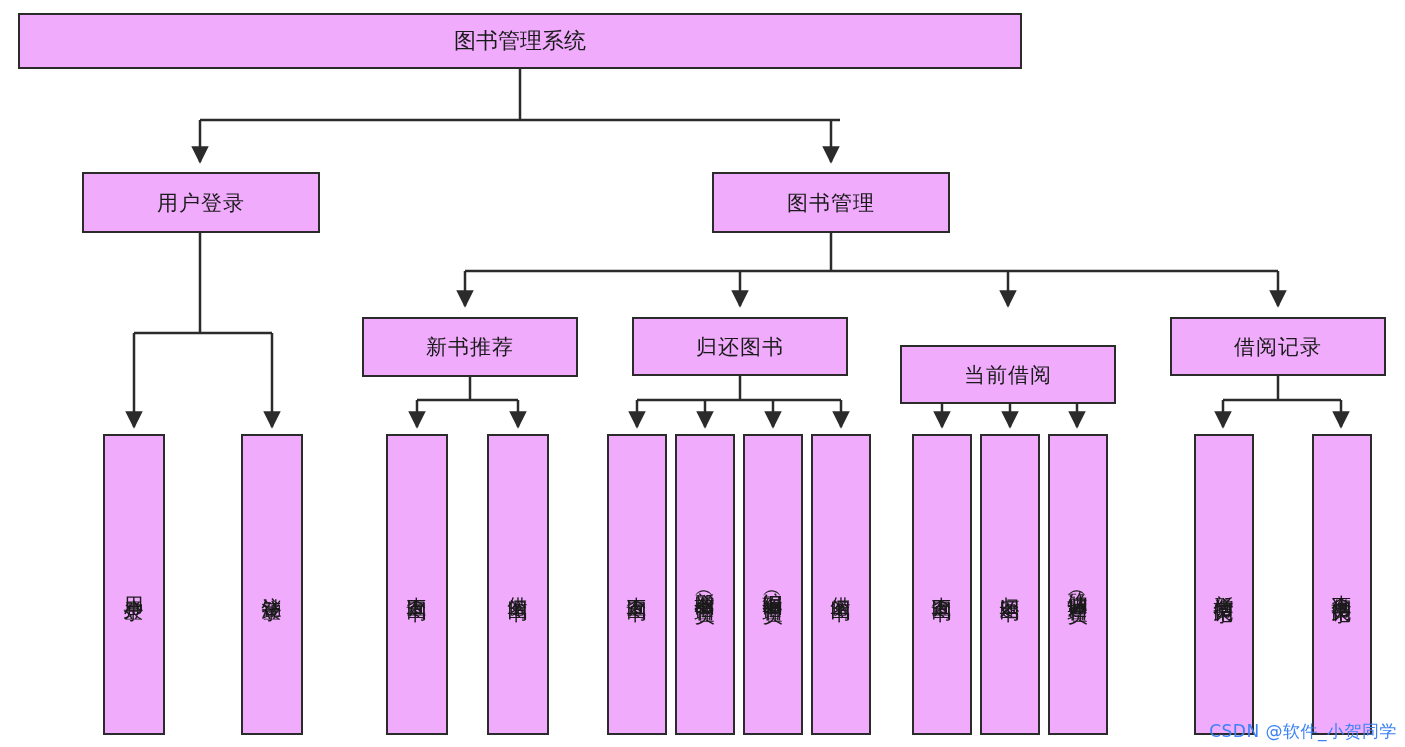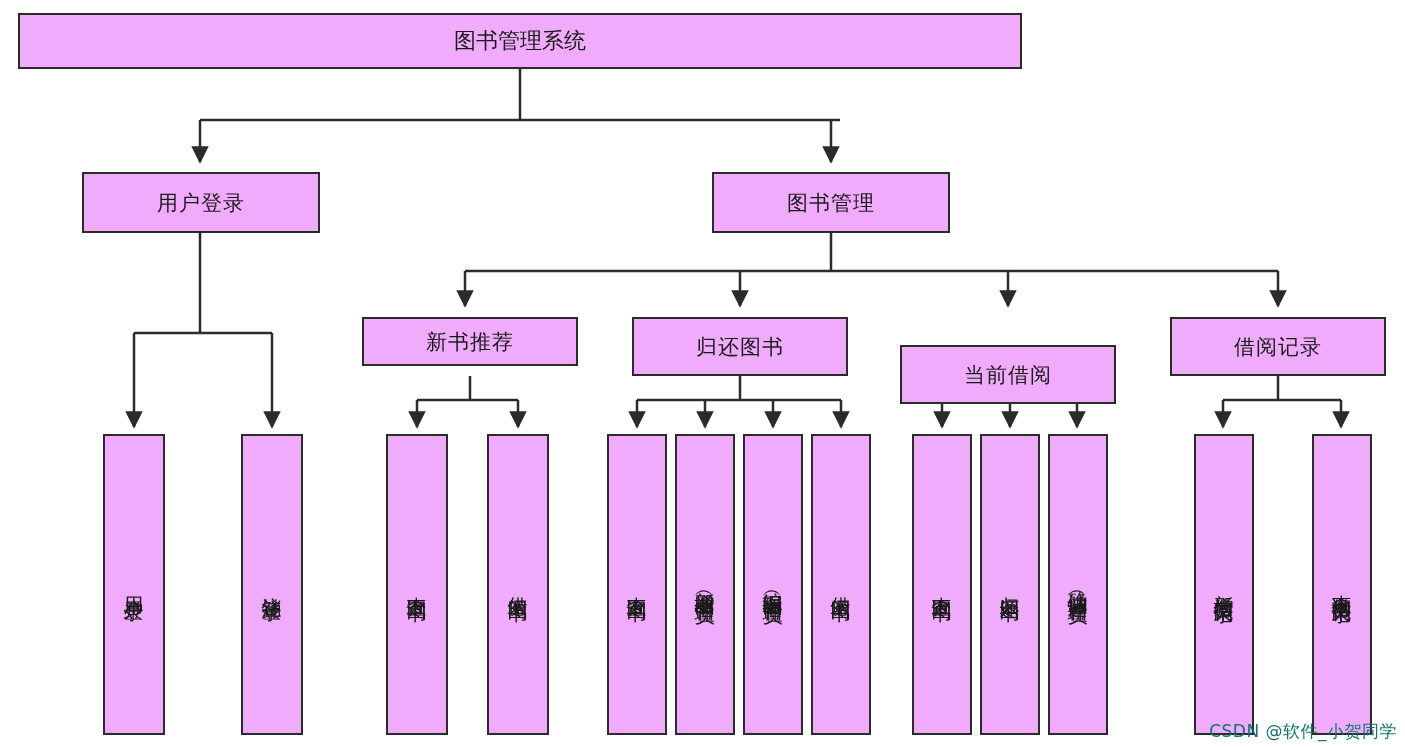--- a/index.html
+++ b/index.html
@@ -53,21 +53,21 @@
     letter-spacing: 2px;
     line-height: 1;
     white-space: nowrap;
     display: block;
   }
   .watermark {
     position: absolute;
     right: 8px;
     bottom: 4px;
     font-size: 17px;
-    color: #0f766e;
+    color: #3b82f6;
     letter-spacing: 0.5px;
     white-space: nowrap;
   }
 </style>
 </head>
 <body>
 
 <div id="stage">
 
   <svg class="connectors" viewBox="0 0 1405 747" xmlns="http://www.w3.org/2000/svg">
@@ -124,21 +124,21 @@
     <span>图书管理系统</span>
   </div>
 
   <div class="node h-node" style="left:82px; top:172px; width:238px; height:61px;">
     <span>用户登录</span>
   </div>
   <div class="node h-node" style="left:712px; top:172px; width:238px; height:61px;">
     <span>图书管理</span>
   </div>
 
-  <div class="node h-node" style="left:362px; top:317px; width:216px; height:49px;">
+  <div class="node h-node" style="left:362px; top:317px; width:216px; height:60px;">
     <span>新书推荐</span>
   </div>
   <div class="node h-node" style="left:632px; top:317px; width:216px; height:59px;">
     <span>归还图书</span>
   </div>
   <div class="node h-node" style="left:900px; top:317px; width:216px; height:59px;margin-top:28px;">
     <span>当前借阅</span>
   </div>
   <div class="node h-node" style="left:1170px; top:317px; width:216px; height:59px;align-items:center;">
     <span>借阅记录</span>

